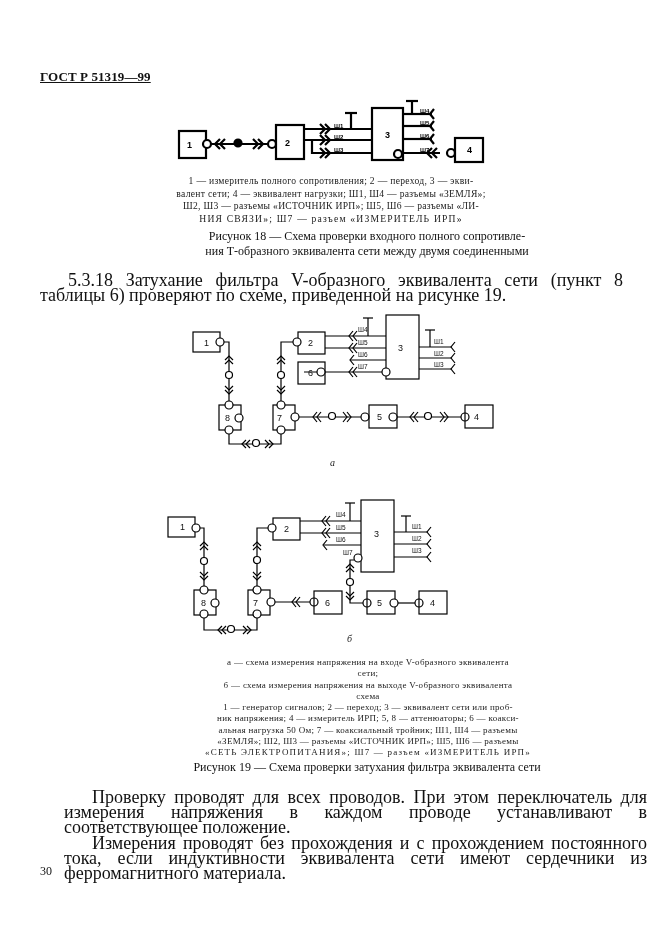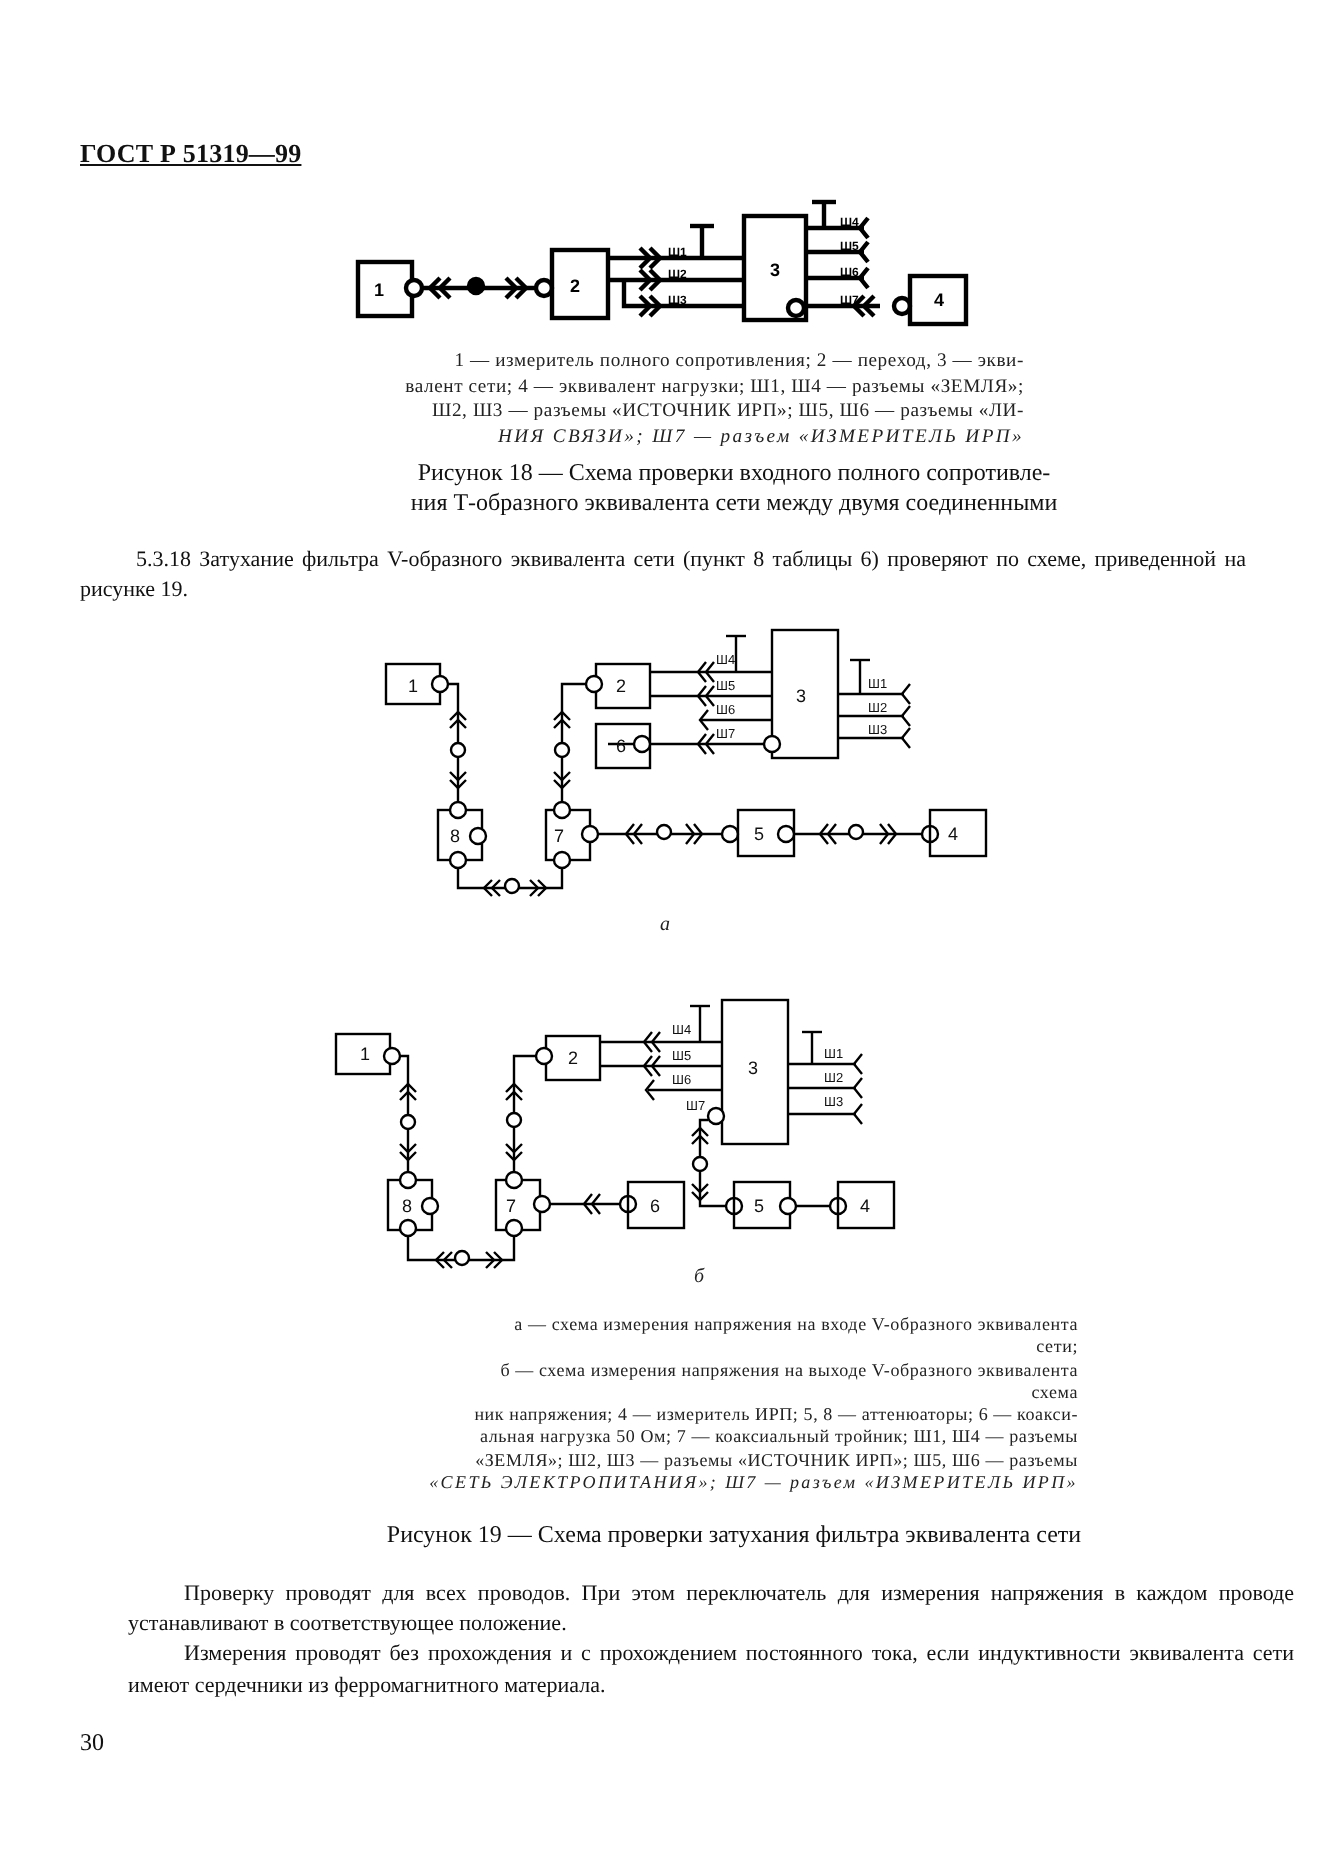--- a/index.html
+++ b/index.html
@@ -6,33 +6,33 @@
   body {
     width: 661px; height: 936px; position: relative; overflow: hidden;
     font-family: "Liberation Serif", serif; color: #111;
   }
   .abs { position: absolute; }
   .header {
     left: 40px; top: 69px; font-size: 13px; font-weight: bold; letter-spacing: 0.1px; text-decoration: underline;
   }
   svg { position: absolute; left: 0; top: 0; }
   .legend {
-    font-size: 9.6px; line-height: 12.6px; text-align: right; color: #222;
+    font-size: 9.6px; line-height: 12.6px; text-align: center; color: #222;
     letter-spacing: 0.3px;
   }
   .caption {
     font-size: 12px; line-height: 14.5px; text-align: center; color: #111; margin-left: 36px;
   }
   .para {
-    font-size: 11px; line-height: 15.2px; text-align: justify; color: #111;
+    font-size: 18px; line-height: 15.2px; text-align: justify; color: #111;
   }
   .para .indent { display: inline-block; width: 28px; }
   .sub-label { font-size: 10px; font-style: italic; color: #222; }
   .page-num { font-size: 12px; left: 40px; top: 864px; }
-  .spaced { letter-spacing: 1.2px; font-style: italic; }
+  .spaced { letter-spacing: 1.2px; }
 </style>
 </head>
 <body>
 
 <div class="abs header">ГОСТ Р 51319—99</div>
 
 <svg width="661" height="936" viewBox="0 0 661 936" style="pointer-events:none">
   <g stroke="#000" fill="none" stroke-width="2.2" font-family="Liberation Sans, sans-serif">
 
     <rect x="179" y="131" width="27" height="27"></rect>
@@ -271,20 +271,21 @@
 </svg>
 
 <div class="abs sub-label" style="left:330px; top:457px;">а</div>
 <div class="abs sub-label" style="left:347px; top:633px;">б</div>
 
 <div class="abs legend" style="left:160px; top:657px; width:342px; font-size:9px; line-height:11.3px;margin-left:37px;">
   <div>а — схема  измерения  напряжения  на  входе V-образного эквивалента</div>
   <div>сети;</div>
   <div>б — схема  измерения  напряжения  на  выходе  V-образного  эквивалента</div>
   <div>схема</div>
+  <div>1 — генератор  сигналов;  2 — переход;  3 — эквивалент  сети  или  проб-</div>
   <div>ник напряжения; 4 — измеритель ИРП; 5, 8 — аттенюаторы; 6 — коакси-</div>
   <div>альная нагрузка 50 Ом; 7 — коаксиальный тройник; Ш1, Ш4 — разъемы</div>
   <div>«ЗЕМЛЯ»; Ш2, Ш3 — разъемы «ИСТОЧНИК ИРП»; Ш5, Ш6 — разъемы</div>
   <div class="spaced">«СЕТЬ ЭЛЕКТРОПИТАНИЯ»; Ш7 — разъем «ИЗМЕРИТЕЛЬ ИРП»</div>
 </div>
 
 <div class="abs caption" style="left:150px; top:760px; width:362px;">Рисунок 19 — Схема  проверки  затухания фильтра эквивалента сети</div>
 
 <div class="abs para" style="left:40px; top:790px; width:583px;margin-left:24px;">
   <div><span class="indent"></span><span>Проверку проводят для всех проводов. При этом переключатель для измерения напряжения в каждом проводе устанавливают в соответствующее положение.</span></div>

